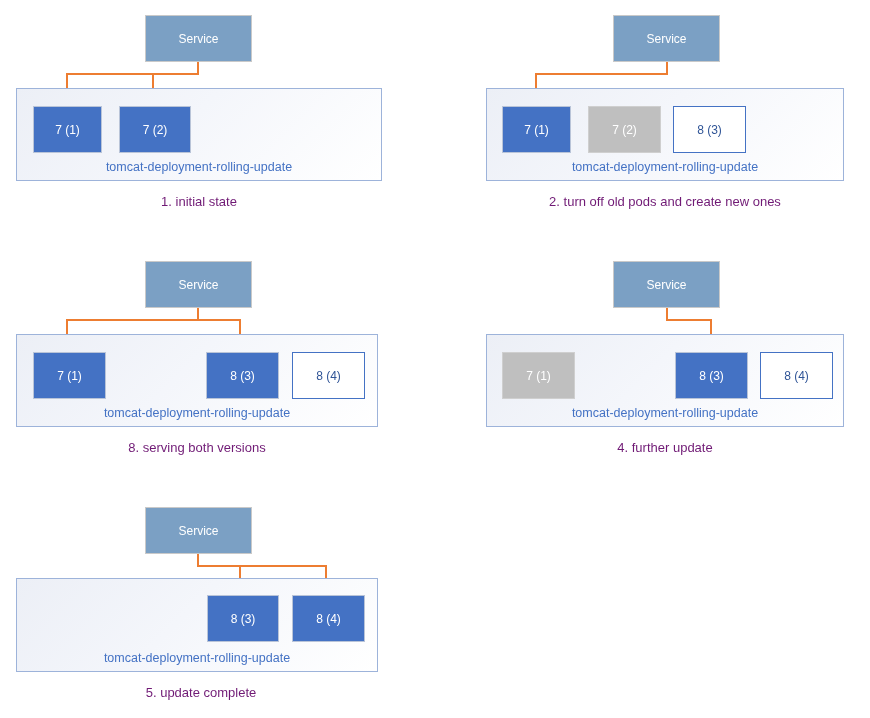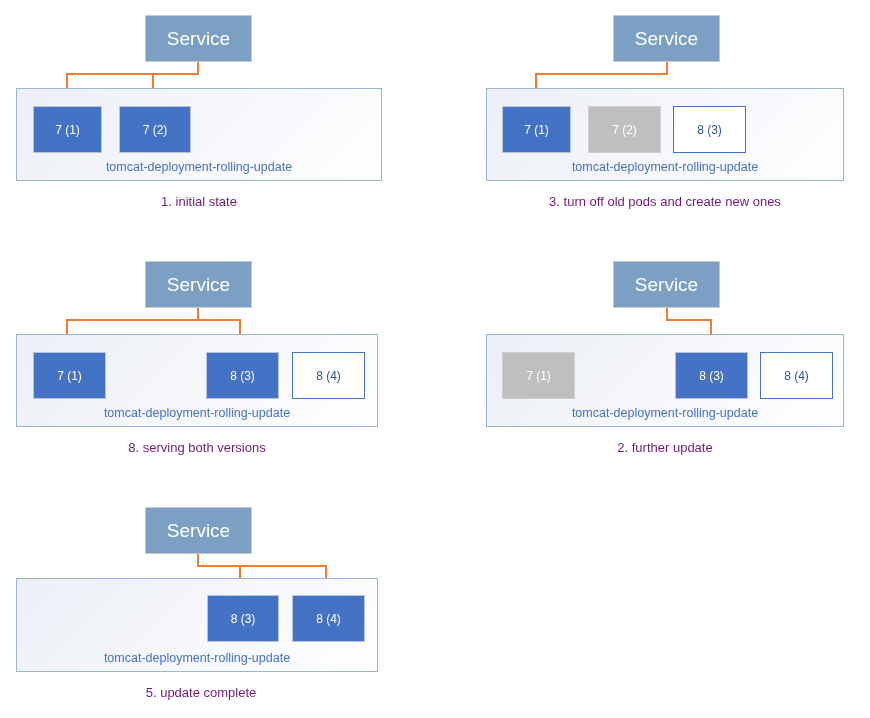--- a/index.html
+++ b/index.html
@@ -14,21 +14,21 @@
 
   
   .panel{position:absolute;}
 
   
   .service{
     position:absolute;
     background:#7BA0C4;
     border:1px solid #c9c9c9;
     color:#ffffff;
-    font-size:19px;
+    font-size:12px;
     display:flex;align-items:center;justify-content:center;
     box-sizing:border-box;
   }
 
   
   .deployment{
     position:absolute;
     border:1px solid #9DB3DA;
     background:linear-gradient(135deg,#eceff6 0%,#f4f6fb 45%,#ffffff 100%);
     box-sizing:border-box;
@@ -129,21 +129,21 @@
   <div class="panel">
     <div class="service" style="left:613px;top:15px;width:107px;height:47px;">Service</div>
 
     <div class="deployment" style="left:486px;top:88px;width:358px;height:93px;">
       <div class="pod blue" style="left:15px;top:17px;width:69px;height:47px;">7 (1)</div>
       <div class="pod gray" style="left:101px;top:17px;width:73px;height:47px;">7 (2)</div>
       <div class="pod outline" style="left:186px;top:17px;width:73px;height:47px;">8 (3)</div>
       <div class="dep-label">tomcat-deployment-rolling-update</div>
     </div>
 
-    <div class="caption" style="left:486px;top:194px;width:358px;">3. turn off old pods and create new ones</div>
+    <div class="caption" style="left:486px;top:194px;width:358px;">2. turn off old pods and create new ones</div>
   </div>
 
   <div class="panel">
     <div class="service" style="left:145px;top:261px;width:107px;height:47px;">Service</div>
 
     <div class="deployment" style="left:16px;top:334px;width:362px;height:93px;">
       <div class="pod blue" style="left:16px;top:17px;width:73px;height:47px;">7 (1)</div>
       <div class="pod blue" style="left:189px;top:17px;width:73px;height:47px;">8 (3)</div>
       <div class="pod outline" style="left:275px;top:17px;width:73px;height:47px;">8 (4)</div>
       <div class="dep-label">tomcat-deployment-rolling-update</div>
@@ -155,21 +155,21 @@
   <div class="panel">
     <div class="service" style="left:613px;top:261px;width:107px;height:47px;">Service</div>
 
     <div class="deployment" style="left:486px;top:334px;width:358px;height:93px;">
       <div class="pod gray" style="left:15px;top:17px;width:73px;height:47px;">7 (1)</div>
       <div class="pod blue" style="left:188px;top:17px;width:73px;height:47px;">8 (3)</div>
       <div class="pod outline" style="left:273px;top:17px;width:73px;height:47px;">8 (4)</div>
       <div class="dep-label">tomcat-deployment-rolling-update</div>
     </div>
 
-    <div class="caption" style="left:486px;top:440px;width:358px;">2. further update</div>
+    <div class="caption" style="left:486px;top:440px;width:358px;">4. further update</div>
   </div>
 
   <div class="panel">
     <div class="service" style="left:145px;top:507px;width:107px;height:47px;">Service</div>
 
     <div class="deployment" style="left:16px;top:578px;width:362px;height:94px;">
       <div class="pod blue" style="left:190px;top:16px;width:72px;height:47px;">8 (3)</div>
       <div class="pod blue" style="left:275px;top:16px;width:73px;height:47px;">8 (4)</div>
       <div class="dep-label">tomcat-deployment-rolling-update</div>
     </div>

